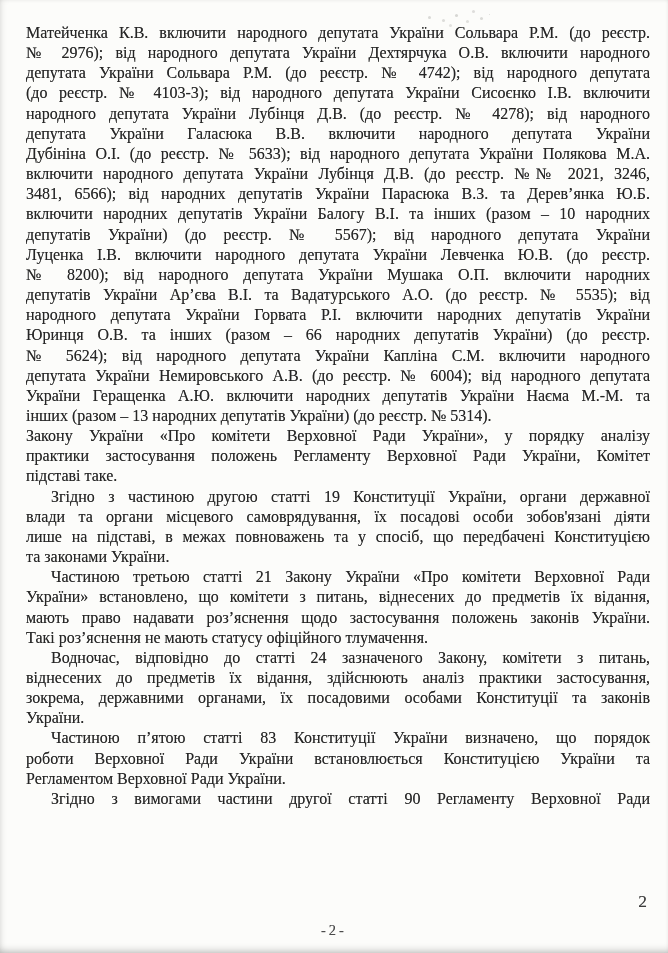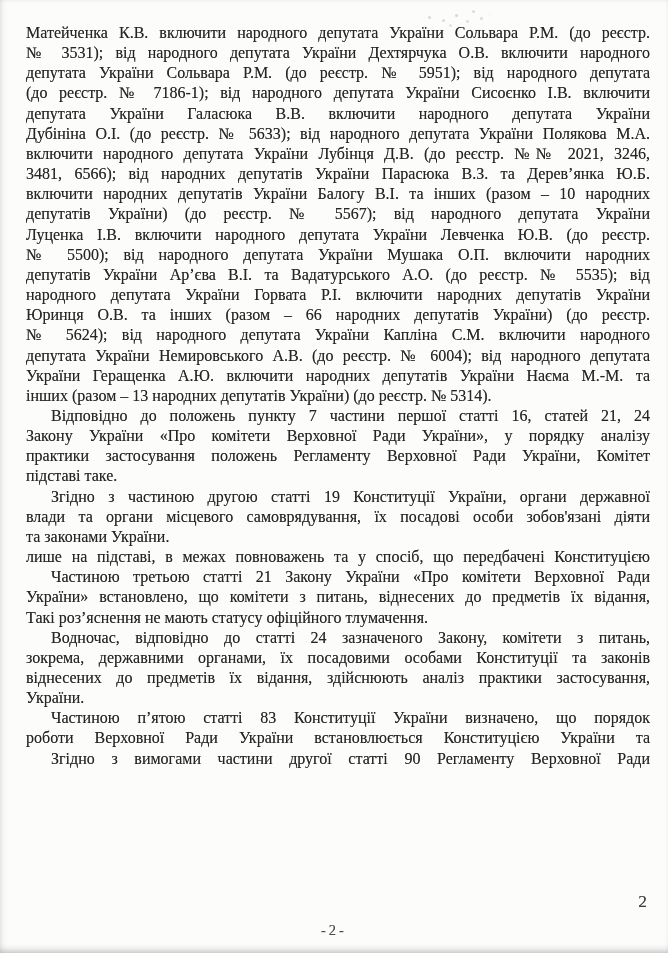--- a/index.html
+++ b/index.html
@@ -76,65 +76,67 @@
   }
 </style>
 </head>
 <body>
 
 <div class="scan-page">
   <div class="speckles"></div>
   <div class="text-block">
       <div class="para">
         <div class="line">Матейченка К.В. включити народного депутата України Сольвара Р.М. (до реєстр.</div>
-        <div class="line">№ 3531); від народного депутата України Дехтярчука О.В. включити народного</div>
-        <div class="line">депутата України Сольвара Р.М. (до реєстр. № 5951); від народного депутата</div>
-        <div class="line">(до реєстр. № 7186-1); від народного депутата України Сисоєнко І.В. включити</div>
+        <div class="line">№ 2976); від народного депутата України Дехтярчука О.В. включити народного</div>
+        <div class="line">депутата України Сольвара Р.М. (до реєстр. № 4742); від народного депутата</div>
+        <div class="line">(до реєстр. № 4103-3); від народного депутата України Сисоєнко І.В. включити</div>
+        <div class="line">народного депутата України Лубінця Д.В. (до реєстр. № 4278); від народного</div>
         <div class="line">депутата України Галасюка В.В. включити народного депутата України</div>
         <div class="line">Дубініна О.І. (до реєстр. № 5633); від народного депутата України Полякова М.А.</div>
         <div class="line">включити народного депутата України Лубінця Д.В. (до реєстр. №№ 2021, 3246,</div>
         <div class="line">3481, 6566); від народних депутатів України Парасюка В.З. та Дерев’янка Ю.Б.</div>
         <div class="line">включити народних депутатів України Балогу В.І. та інших (разом – 10 народних</div>
         <div class="line">депутатів України) (до реєстр. № 5567); від народного депутата України</div>
         <div class="line">Луценка І.В. включити народного депутата України Левченка Ю.В. (до реєстр.</div>
-        <div class="line">№ 5500); від народного депутата України Мушака О.П. включити народних</div>
+        <div class="line">№ 8200); від народного депутата України Мушака О.П. включити народних</div>
         <div class="line">депутатів України Ар’єва В.І. та Вадатурського А.О. (до реєстр. № 5535); від</div>
         <div class="line">народного депутата України Горвата Р.І. включити народних депутатів України</div>
         <div class="line">Юринця О.В. та інших (разом – 66 народних депутатів України) (до реєстр.</div>
         <div class="line">№ 5624); від народного депутата України Капліна С.М. включити народного</div>
         <div class="line">депутата України Немировського А.В. (до реєстр. № 6004); від народного депутата</div>
         <div class="line">України Геращенка А.Ю. включити народних депутатів України Наєма М.-М. та</div>
         <div class="line lastline">інших (разом – 13 народних депутатів України) (до реєстр. № 5314).</div>
       </div>
       <div class="para">
-        <div class="line indent">Відповідно до положень пункту 7 частини першої статті 16, статей 21, 24</div>
         <div class="line">Закону України «Про комітети Верховної Ради України», у порядку аналізу</div>
         <div class="line">практики застосування положень Регламенту Верховної Ради України, Комітет</div>
         <div class="line lastline">підставі таке.</div>
       </div>
       <div class="para">
         <div class="line indent">Згідно з частиною другою статті 19 Конституції України, органи державної</div>
         <div class="line">влади та органи місцевого самоврядування, їх посадові особи зобов'язані діяти</div>
+        <div class="line">лише на підставі, в межах повноважень та у спосіб, що передбачені Конституцією</div>
         <div class="line lastline">та законами України.</div>
-        <div class="line">лише на підставі, в межах повноважень та у спосіб, що передбачені Конституцією</div>
       </div>
       <div class="para">
         <div class="line indent">Частиною третьою статті 21 Закону України «Про комітети Верховної Ради</div>
         <div class="line">України» встановлено, що комітети з питань, віднесених до предметів їх відання,</div>
+        <div class="line">мають право надавати роз’яснення щодо застосування положень законів України.</div>
         <div class="line lastline">Такі роз’яснення не мають статусу офіційного тлумачення.</div>
       </div>
       <div class="para">
         <div class="line indent">Водночас, відповідно до статті 24 зазначеного Закону, комітети з питань,</div>
+        <div class="line">віднесених до предметів їх відання, здійснюють аналіз практики застосування,</div>
         <div class="line">зокрема, державними органами, їх посадовими особами Конституції та законів</div>
-        <div class="line">віднесених до предметів їх відання, здійснюють аналіз практики застосування,</div>
         <div class="line lastline">України.</div>
       </div>
       <div class="para">
         <div class="line indent">Частиною п’ятою статті 83 Конституції України визначено, що порядок</div>
         <div class="line">роботи Верховної Ради України встановлюється Конституцією України та</div>
+        <div class="line lastline">Регламентом Верховної Ради України.</div>
       </div>
       <div class="para">
         <div class="line indent">Згідно з вимогами частини другої статті 90 Регламенту Верховної Ради</div>
       </div>
     </div>
   <div class="page-number">2</div>
   <div class="page-footer">-2-</div>
 </div>
 
 </body></html>

